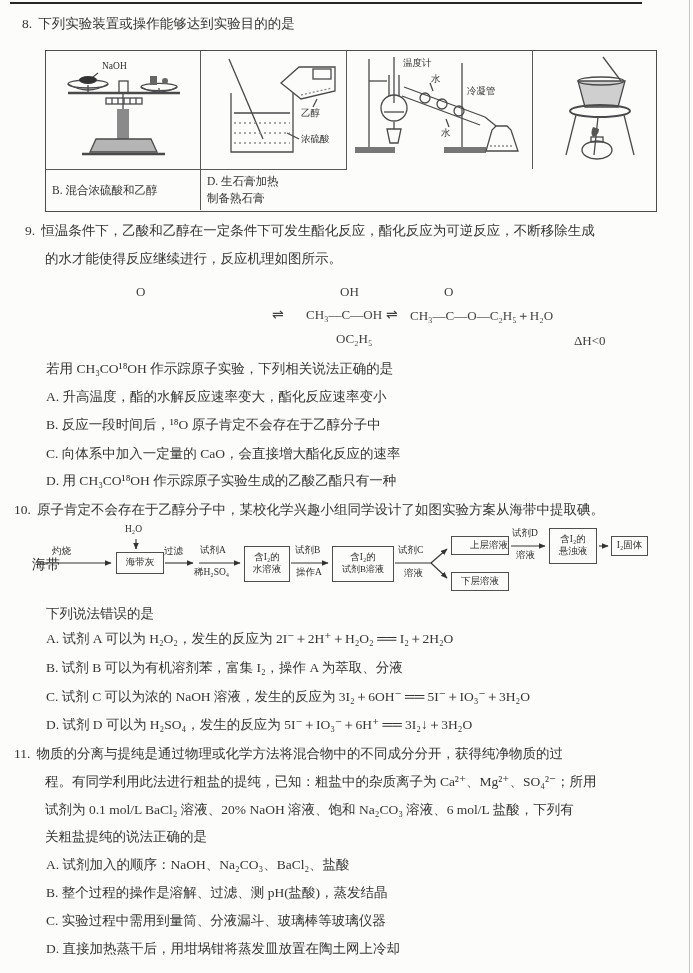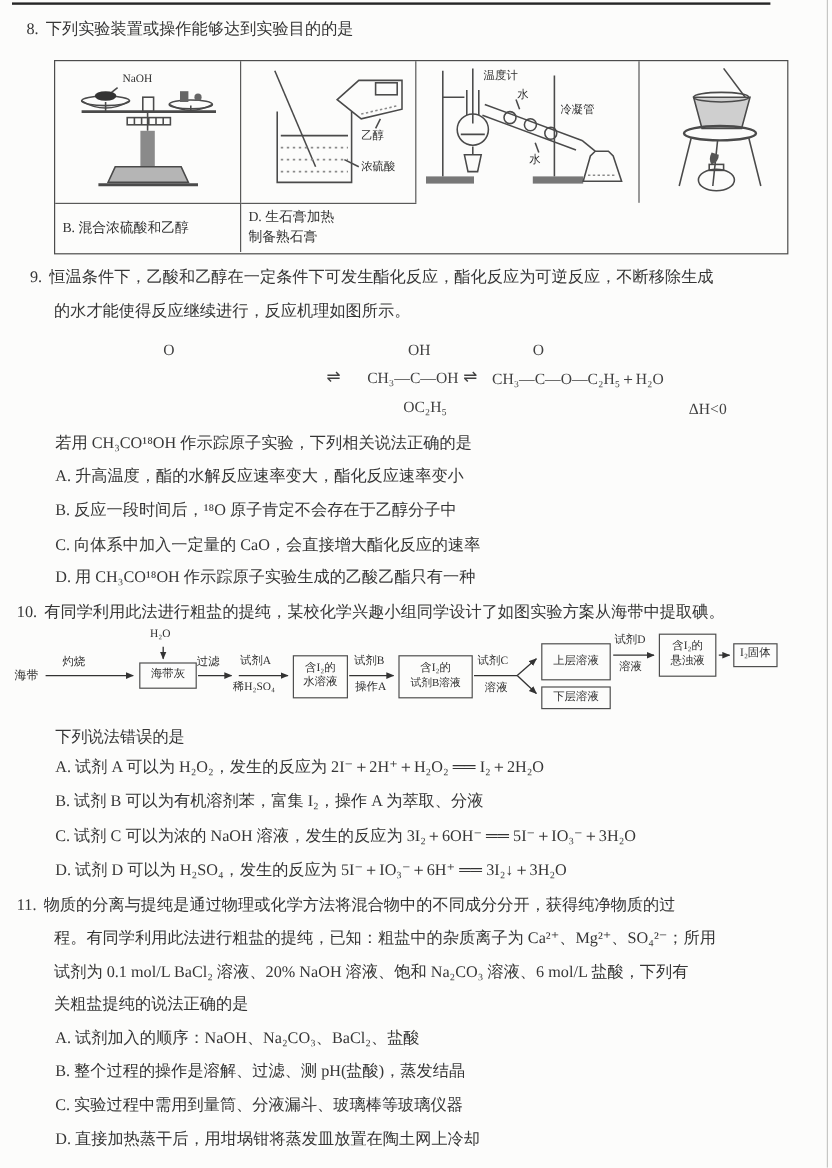--- a/index.html
+++ b/index.html
@@ -34,21 +34,21 @@
     font-family:"Liberation Serif","DejaVu Serif","DejaVu Sans",serif;}
   .eq .harp{font-family:"DejaVu Sans",sans-serif;font-size:14px;letter-spacing:-1px;}
   
   .flow{position:absolute;left:0;top:520px;width:693px;height:86px;font-family:"Liberation Serif","DejaVu Serif","DejaVu Sans",serif;}
   .flow .fbox{
     position:absolute;border:1px solid #4f4f4f;box-sizing:border-box;
     display:flex;flex-direction:column;align-items:center;justify-content:center;
     font-size:9.5px;line-height:1.25;color:#2e2e2e;text-align:center;white-space:nowrap;
   }
   .flow .flab{position:absolute;font-size:9.5px;color:#2e2e2e;white-space:nowrap;}
-  .flow .ftext{position:absolute;font-size:10px;color:#2e2e2e;white-space:nowrap;}
+  .flow .ftext{position:absolute;font-size:14px;color:#2e2e2e;white-space:nowrap;margin-left:20px;}
 </style>
 </head>
 <body>
 
 <div class="scan-top"></div>
 <div class="scan-right"></div>
 
 <div class="line" style="left:22px;top:15px;">
   <span class="qnum">8.</span><span>下列实验装置或操作能够达到实验目的的是</span>
 </div>
@@ -178,21 +178,21 @@
   <span style="left:336px;top:50px;">OC₂H₅</span>
 </div>
 
 <div class="line" style="left:46px;top:360px;">若用 CH₃CO¹⁸OH 作示踪原子实验，下列相关说法正确的是</div>
 <div class="line" style="left:46px;top:388px;">A. 升高温度，酯的水解反应速率变大，酯化反应速率变小</div>
 <div class="line" style="left:46px;top:416px;">B. 反应一段时间后，¹⁸O 原子肯定不会存在于乙醇分子中</div>
 <div class="line" style="left:46px;top:445px;">C. 向体系中加入一定量的 CaO，会直接增大酯化反应的速率</div>
 <div class="line" style="left:46px;top:472px;">D. 用 CH₃CO¹⁸OH 作示踪原子实验生成的乙酸乙酯只有一种</div>
 
 <div class="line" style="left:14px;top:501px;">
-  <span class="qnum">10.</span><span>有同学利用此法进行粗盐的提纯，某校化学兴趣小组同学设计了如图实验方案从海带中提取碘。</span>
+  <span class="qnum">10.</span><span>原子肯定不会存在于乙醇分子中，某校化学兴趣小组同学设计了如图实验方案从海带中提取碘。</span>
 </div>
 
 <div class="flow">
   <svg class="abs" style="left:0;top:0;" width="693" height="86" viewBox="0 0 693 86">
     <defs>
       <marker id="ah" markerWidth="7" markerHeight="6" refX="5.5" refY="2.5" orient="auto">
         <path d="M0,0 L6,2.5 L0,5 Z" fill="#333"></path>
       </marker>
     </defs>
     <g stroke="#333" stroke-width="1.1" fill="none">
@@ -223,21 +223,21 @@
     <span>水溶液</span>
   </div>
   <span class="flab" style="left:295px;top:24px;">试剂B</span>
   <span class="flab" style="left:296px;top:46px;">操作A</span>
   <div class="fbox" style="left:332px;top:26px;width:62px;height:36px;">
     <span>含I₂的</span>
     <span style="font-size:9px;">试剂B溶液</span>
   </div>
   <span class="flab" style="left:398px;top:24px;">试剂C</span>
   <span class="flab" style="left:404px;top:47px;">溶液</span>
-  <div class="fbox" style="left:451px;top:16px;width:58px;height:31px;">
+  <div class="fbox" style="left:451px;top:16px;width:58px;height:19px;align-items:flex-end;">
     <span>上层溶液</span>
   </div>
   <div class="fbox" style="left:451px;top:52px;width:58px;height:19px;">
     <span>下层溶液</span>
   </div>
   <span class="flab" style="left:512px;top:7px;">试剂D</span>
   <span class="flab" style="left:516px;top:29px;">溶液</span>
   <div class="fbox" style="left:549px;top:8px;width:48px;height:36px;">
     <span>含I₂的</span>
     <span>悬浊液</span>

